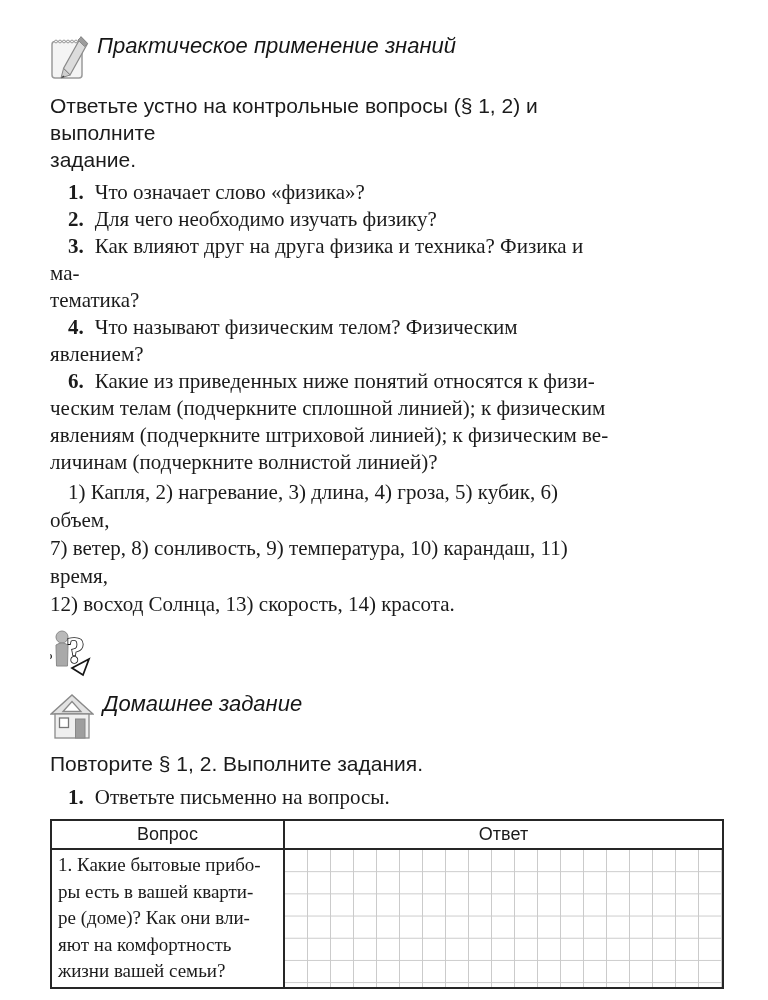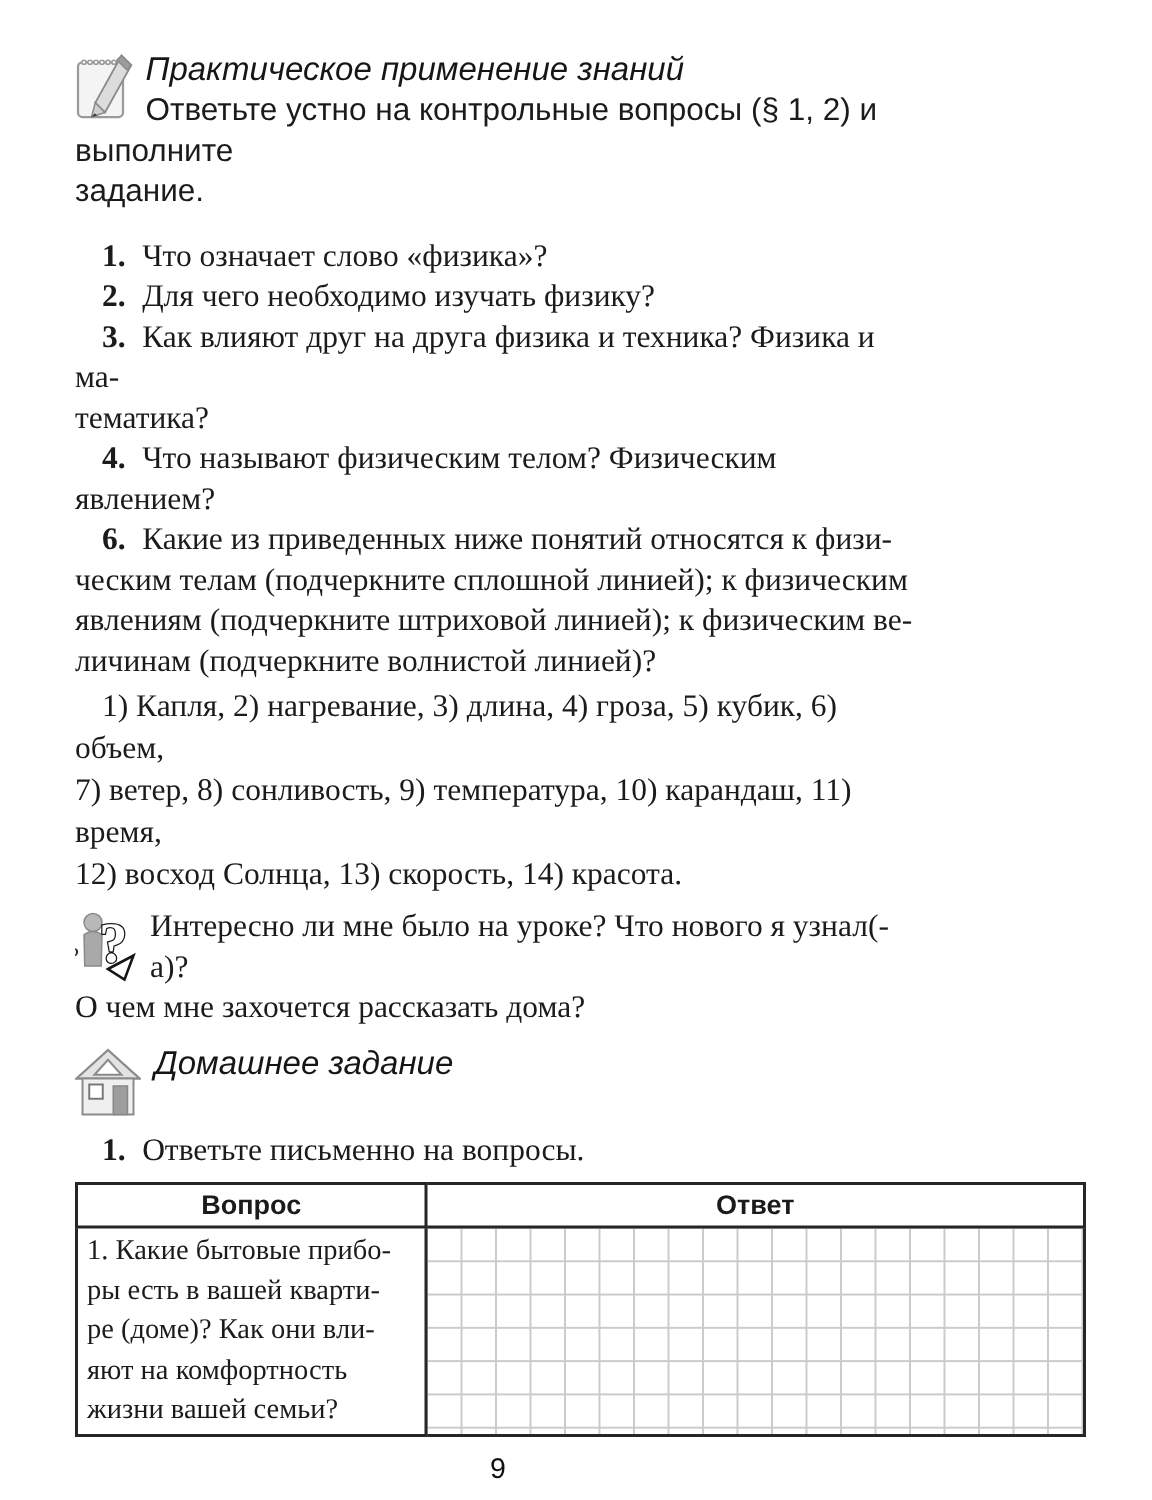--- a/index.html
+++ b/index.html
@@ -24,29 +24,30 @@
     font-style: italic;
     font-weight: normal;
     font-size: 22px;
     line-height: 28px;
     color: #161616;
   }
   .sans {
     font-family: "Liberation Sans", sans-serif;
     font-size: 21px;
     line-height: 27px;
+    margin-top: 32px;
   }
   .serif {
     font-family: "Liberation Serif", serif;
     font-size: 21px;
     line-height: 27px;
   }
   .pre { white-space: pre-line; }
 
-  .questions { margin-top: 16px; }
+  .questions { margin-top: 6px; }
   .q { text-indent: 18px; }
   .qnum { font-weight: bold; margin-right: 11px; }
   .items { margin-top: 2px; text-indent: 18px; line-height: 28px; }
 
   .sec2 { margin-top: 8px; }
   .sec3 { margin-top: 10px; }
 
   .hw-title {
     margin-top: 9px;
     text-align: center;
@@ -62,21 +63,21 @@
     margin-top: 8px;
     width: 672px;
     border-collapse: collapse;
     table-layout: fixed;
   }
   table.hw-table th, table.hw-table td {
     border: 2px solid #262626;
   }
   table.hw-table th {
     font-family: "Liberation Sans", sans-serif;
-    font-weight: bold;
+    font-weight: normal;
     font-size: 18px;
     height: 29px;
     text-align: center;
     vertical-align: middle;
     background: #ffffff;
   }
   td.q-cell {
     font-family: "Liberation Serif", serif;
     font-size: 19px;
     line-height: 26.5px;
@@ -150,35 +151,34 @@
   <div class="section sec2">
     <span class="icon-float icon-person">
       <svg width="48" height="54" viewBox="0 0 48 54" aria-hidden="true">
         <text x="0" y="38" font-size="15" font-family="serif" fill="#2a2a2a">?</text>
         <circle cx="16" cy="11" r="6" fill="#b9b9b9" stroke="#8a8a8a" stroke-width="1"></circle>
         <path d="M10 19 Q16 15 22 19 L21.5 40 L10.5 40 Z" fill="#a9a9a9" stroke="#8a8a8a" stroke-width="1"></path>
         <text x="20" y="37" font-size="38" font-weight="bold" font-family="serif" fill="#ffffff" stroke="#161616" stroke-width="1.7" paint-order="stroke fill">?</text>
         <path d="M26 42 L43 33 L37 49 Z" fill="#ffffff" stroke="#161616" stroke-width="1.7"></path>
       </svg>
     </span>
-    <p class="serif pre">Интересно ли мне было на уроке? Что нового я узнал(-а)?
-О чем мне захочется рассказать дома?</p>
   </div>
 
   <div class="section sec3">
     <span class="icon-float icon-house">
       <svg width="44" height="49" viewBox="0 0 44 49" aria-hidden="true">
         <polygon points="1,22 22,3 43,22" fill="#e3e3e3" stroke="#8a8a8a" stroke-width="1.5"></polygon>
         <polygon points="13,19.5 22,9.5 31,19.5" fill="#ffffff" stroke="#8a8a8a" stroke-width="1.3"></polygon>
         <rect x="5" y="22" width="34" height="24" fill="#efefef" stroke="#8a8a8a" stroke-width="1.3"></rect>
         <rect x="9.5" y="26" width="9" height="9.5" fill="#ffffff" stroke="#777777" stroke-width="1.3"></rect>
         <rect x="25.5" y="27" width="9.5" height="19" fill="#9e9e9e" stroke="#888888" stroke-width="1"></rect>
       </svg>
     </span>
     <h2 class="h-italic">Домашнее задание</h2>
+    <p class="sans">Повторите § 1, 2. Выполните задания.</p>
   </div>
 
   <p class="serif task"><b class="qnum">1.</b><span>Ответьте письменно на вопросы.</span></p>
 
   <table class="hw-table">
     <colgroup>
         <col style="width:233px">
         <col style="width:439px">
       </colgroup>
     <thead>

